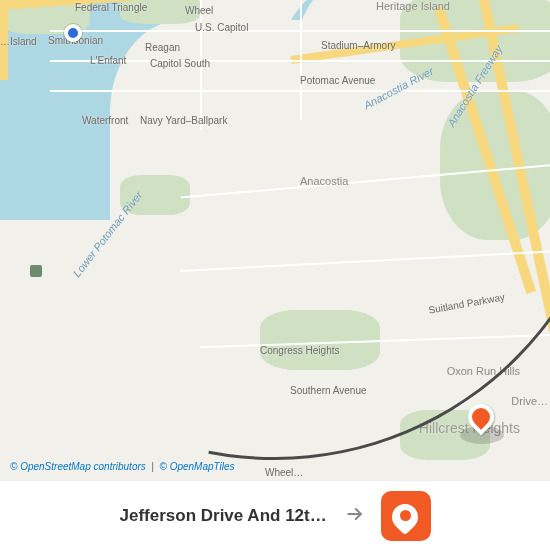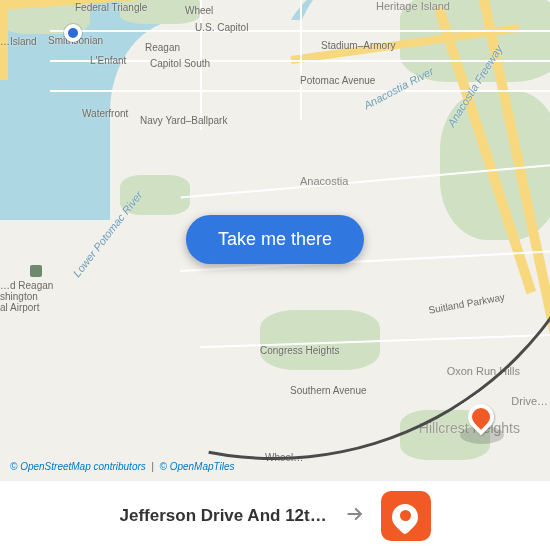--- a/index.html
+++ b/index.html
@@ -90,44 +90,40 @@
   <span class="lab" style="left:75px;top:2px">Federal Triangle</span>
   <span class="lab" style="left:185px;top:5px">Wheel</span>
   <span class="lab" style="left:195px;top:22px">U.S. Capitol</span>
   <span class="lab" style="left:48px;top:35px">Smithsonian</span>
   <span class="lab" style="left:145px;top:42px">Reagan</span>
   <span class="lab" style="left:90px;top:55px">L'Enfant</span>
   <span class="lab" style="left:150px;top:58px">Capitol South</span>
   <span class="lab" style="left:321px;top:40px">Stadium–Armory</span>
   <span class="lab" style="left:300px;top:75px">Potomac Avenue</span>
   <span class="lab lab-place" style="right:100px;top:0px">Heritage Island</span>
-  <span class="lab" style="left:82px;top:108px">Waterfront</span>
+  <span class="lab" style="left:82px;top:115px">Waterfront</span>
   <span class="lab" style="left:140px;top:115px">Navy Yard–Ballpark</span>
   <span class="lab lab-place" style="left:300px;top:175px">Anacostia</span>
   <span class="lab" style="left:260px;top:345px">Congress Heights</span>
   <span class="lab" style="left:290px;top:385px">Southern Avenue</span>
   <span class="lab" style="right:45px;top:298px;transform:rotate(-10deg)">Suitland Parkway</span>
   <span class="lab lab-place" style="right:30px;top:365px">Oxon Run Hills</span>
   <span class="lab lab-big" style="right:30px;top:420px">Hillcrest Heights</span>
-  <span class="lab" style="left:265px;bottom:17px">Wheel…</span>
+  <span class="lab" style="left:265px;bottom:2px">Wheel…</span>
   <span class="lab lab-place" style="right:2px;top:395px">Drive…</span>
   <span class="lab" style="left:0px;top:36px">…Island</span>
   <span class="lab lab-blue" style="left:360px;top:82px;transform:rotate(-28deg)">Anacostia River</span>
   <span class="lab lab-blue" style="right:28px;top:80px;transform:rotate(-58deg)">Anacostia Freeway</span>
   <span class="lab lab-blue" style="left:55px;top:228px;transform:rotate(-52deg)">Lower Potomac River</span>
-  <span class="lab" style="left:0px;top:280px;white-space:pre">…d Reagan
-shington
-al Airport</span>
 
   <div class="route-arc"></div>
   <div class="marker-origin"></div>
   <div class="marker-dest-halo"></div>
   <div class="marker-dest"></div>
 
-  <div class="cta">Take me there</div>
 
   <div class="attrib">
     <a>© OpenStreetMap contributors</a>
     &nbsp;|&nbsp;
     <a>© OpenMapTiles</a>
   </div>
 </div>
 
 <div class="bottombar">
   <span class="route-text">Jefferson Drive And 12th Street …</span>

